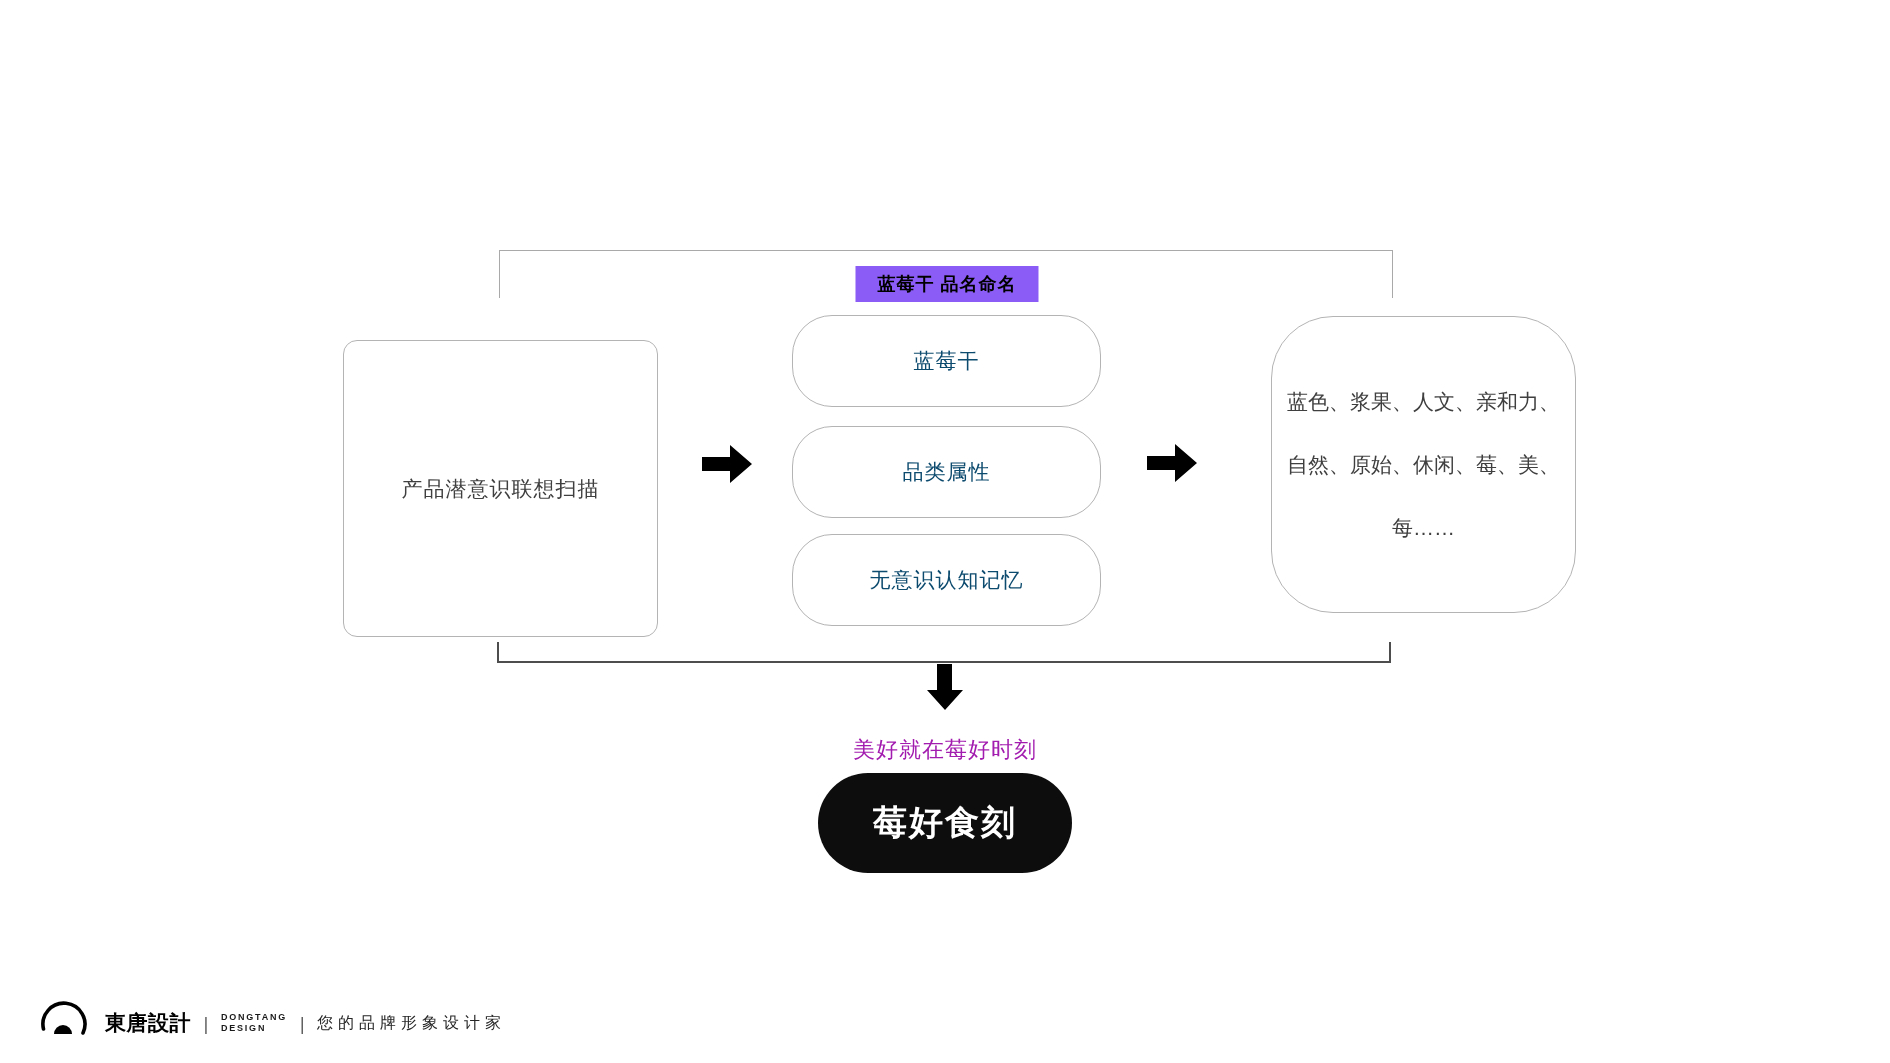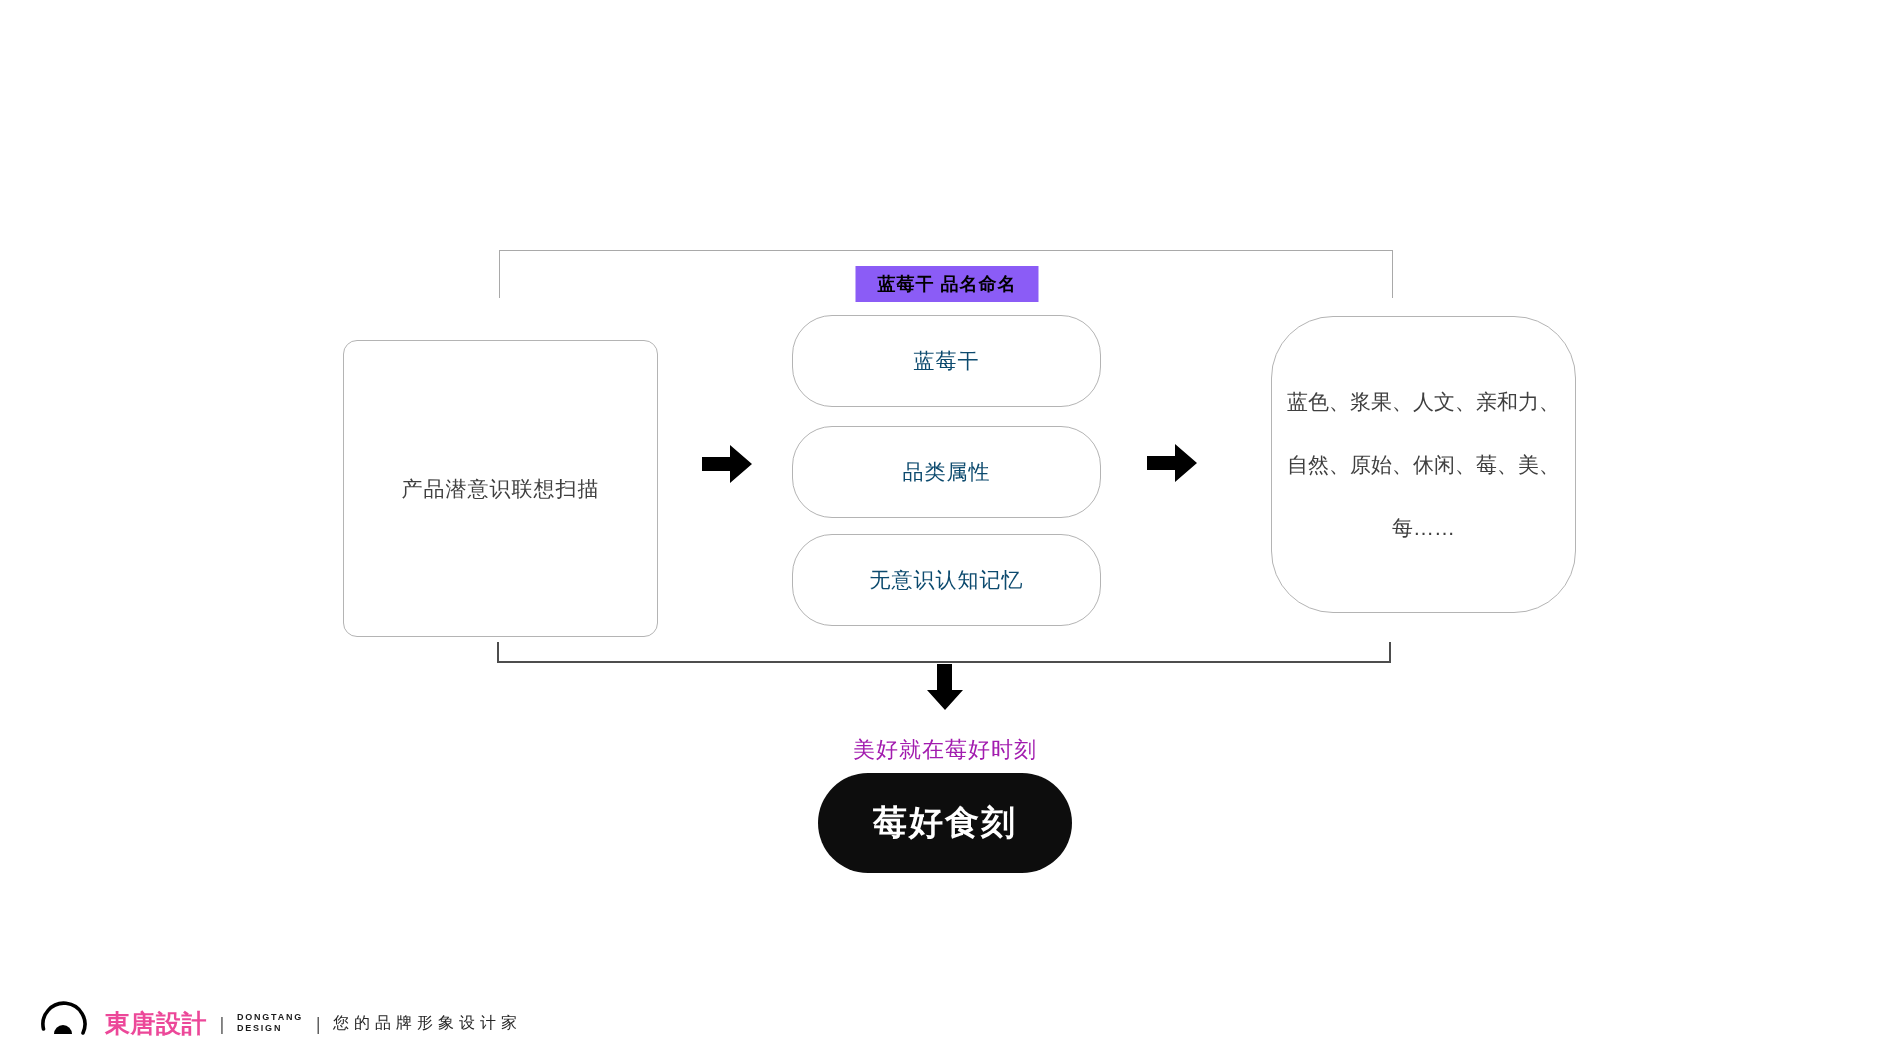--- a/index.html
+++ b/index.html
@@ -147,23 +147,23 @@
   .footer {
     position: absolute;
     left: 40px; top: 1000px;
     height: 46px;
     display: flex;
     align-items: center;
     gap: 13px;
   }
   .logo-mark { width: 52px; height: 44px; }
   .logo-cn {
-    font-size: 25px;
+    font-size: 21px;
     font-weight: 900;
-    color: #ec4899;
+    color: #000000;
     letter-spacing: 0.5px;
     white-space: nowrap;
   }
   .footer-divider {
     color: #3a3a3a;
     font-size: 15px;
     font-weight: 300;
     transform: scaleY(1.2);
   }
   .logo-en {

